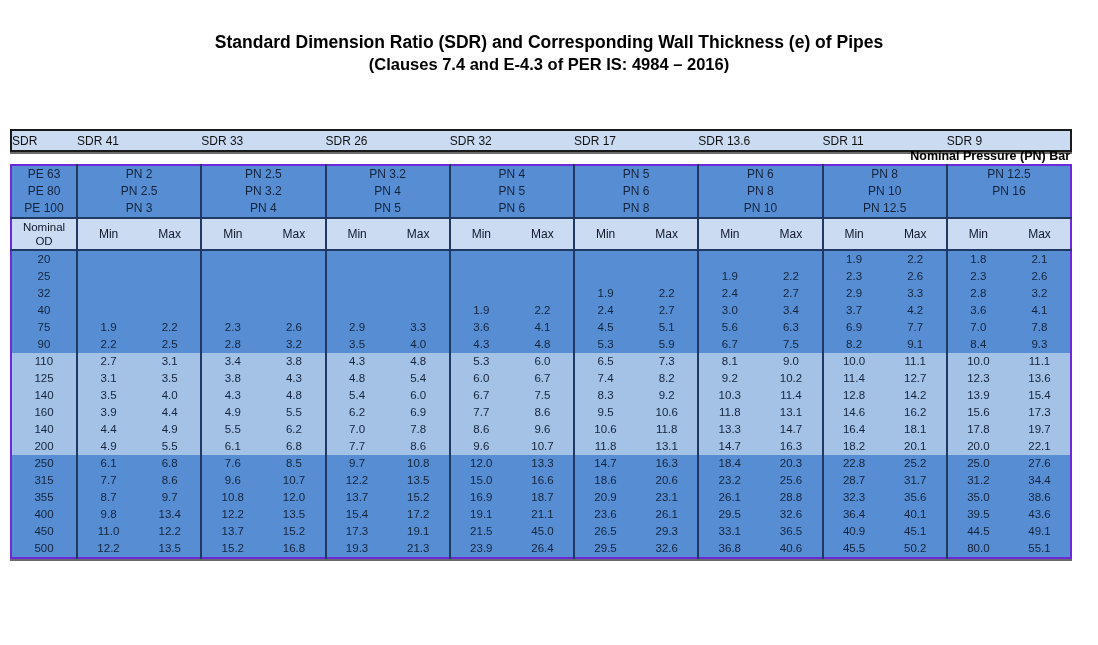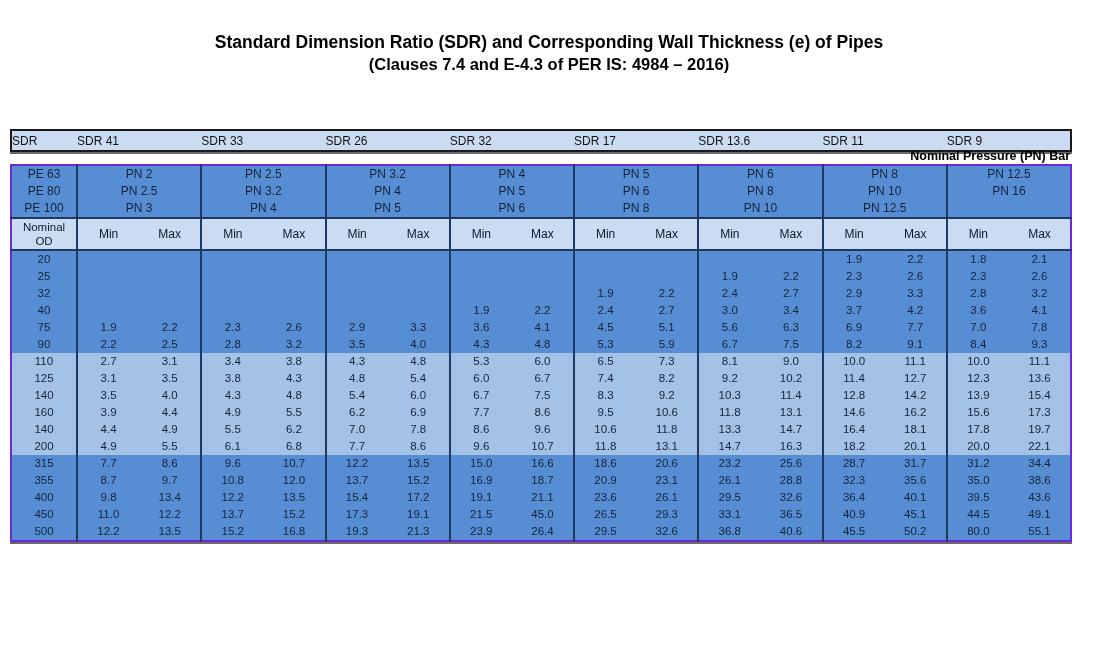--- a/index.html
+++ b/index.html
@@ -396,20 +396,39 @@
         <td class="gs">11.8</td>
         <td>13.1</td>
         <td class="gs">14.7</td>
         <td>16.3</td>
         <td class="gs">18.2</td>
         <td>20.1</td>
         <td class="gs">20.0</td>
         <td>22.1</td>
       </tr>
       <tr class="band-dark">
+        <td>250</td>
+        <td class="gs">6.1</td>
+        <td>6.8</td>
+        <td class="gs">7.6</td>
+        <td>8.5</td>
+        <td class="gs">9.7</td>
+        <td>10.8</td>
+        <td class="gs">12.0</td>
+        <td>13.3</td>
+        <td class="gs">14.7</td>
+        <td>16.3</td>
+        <td class="gs">18.4</td>
+        <td>20.3</td>
+        <td class="gs">22.8</td>
+        <td>25.2</td>
+        <td class="gs">25.0</td>
+        <td>27.6</td>
+      </tr>
+      <tr class="band-dark">
         <td>315</td>
         <td class="gs">7.7</td>
         <td>8.6</td>
         <td class="gs">9.6</td>
         <td>10.7</td>
         <td class="gs">12.2</td>
         <td>13.5</td>
         <td class="gs">15.0</td>
         <td>16.6</td>
         <td class="gs">18.6</td>

